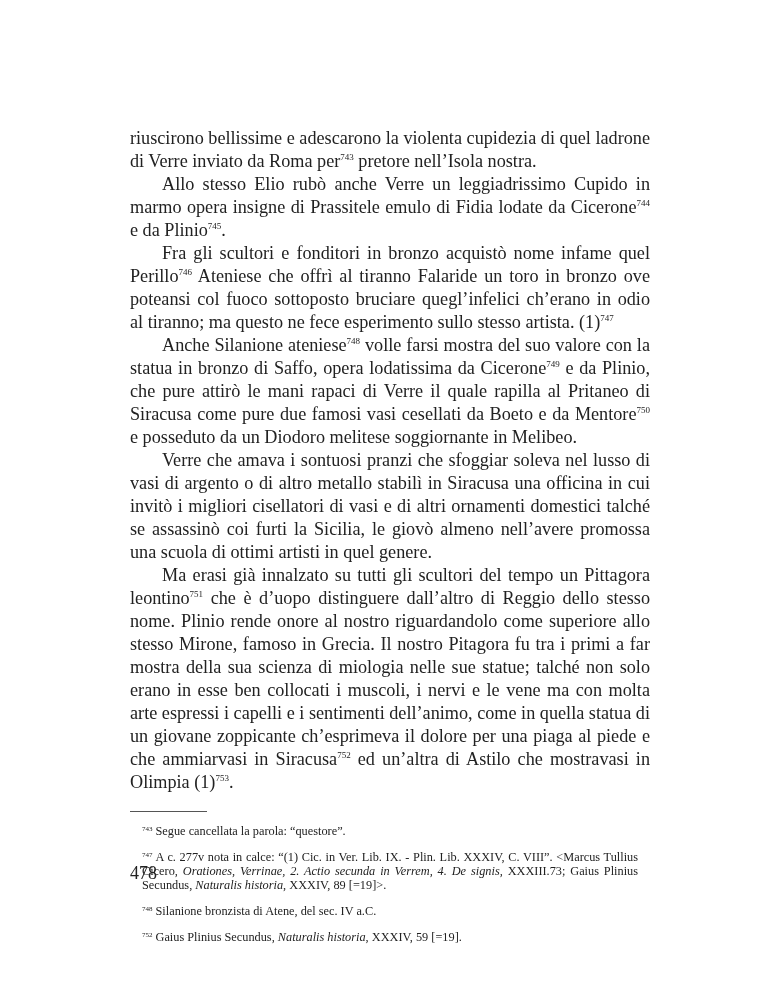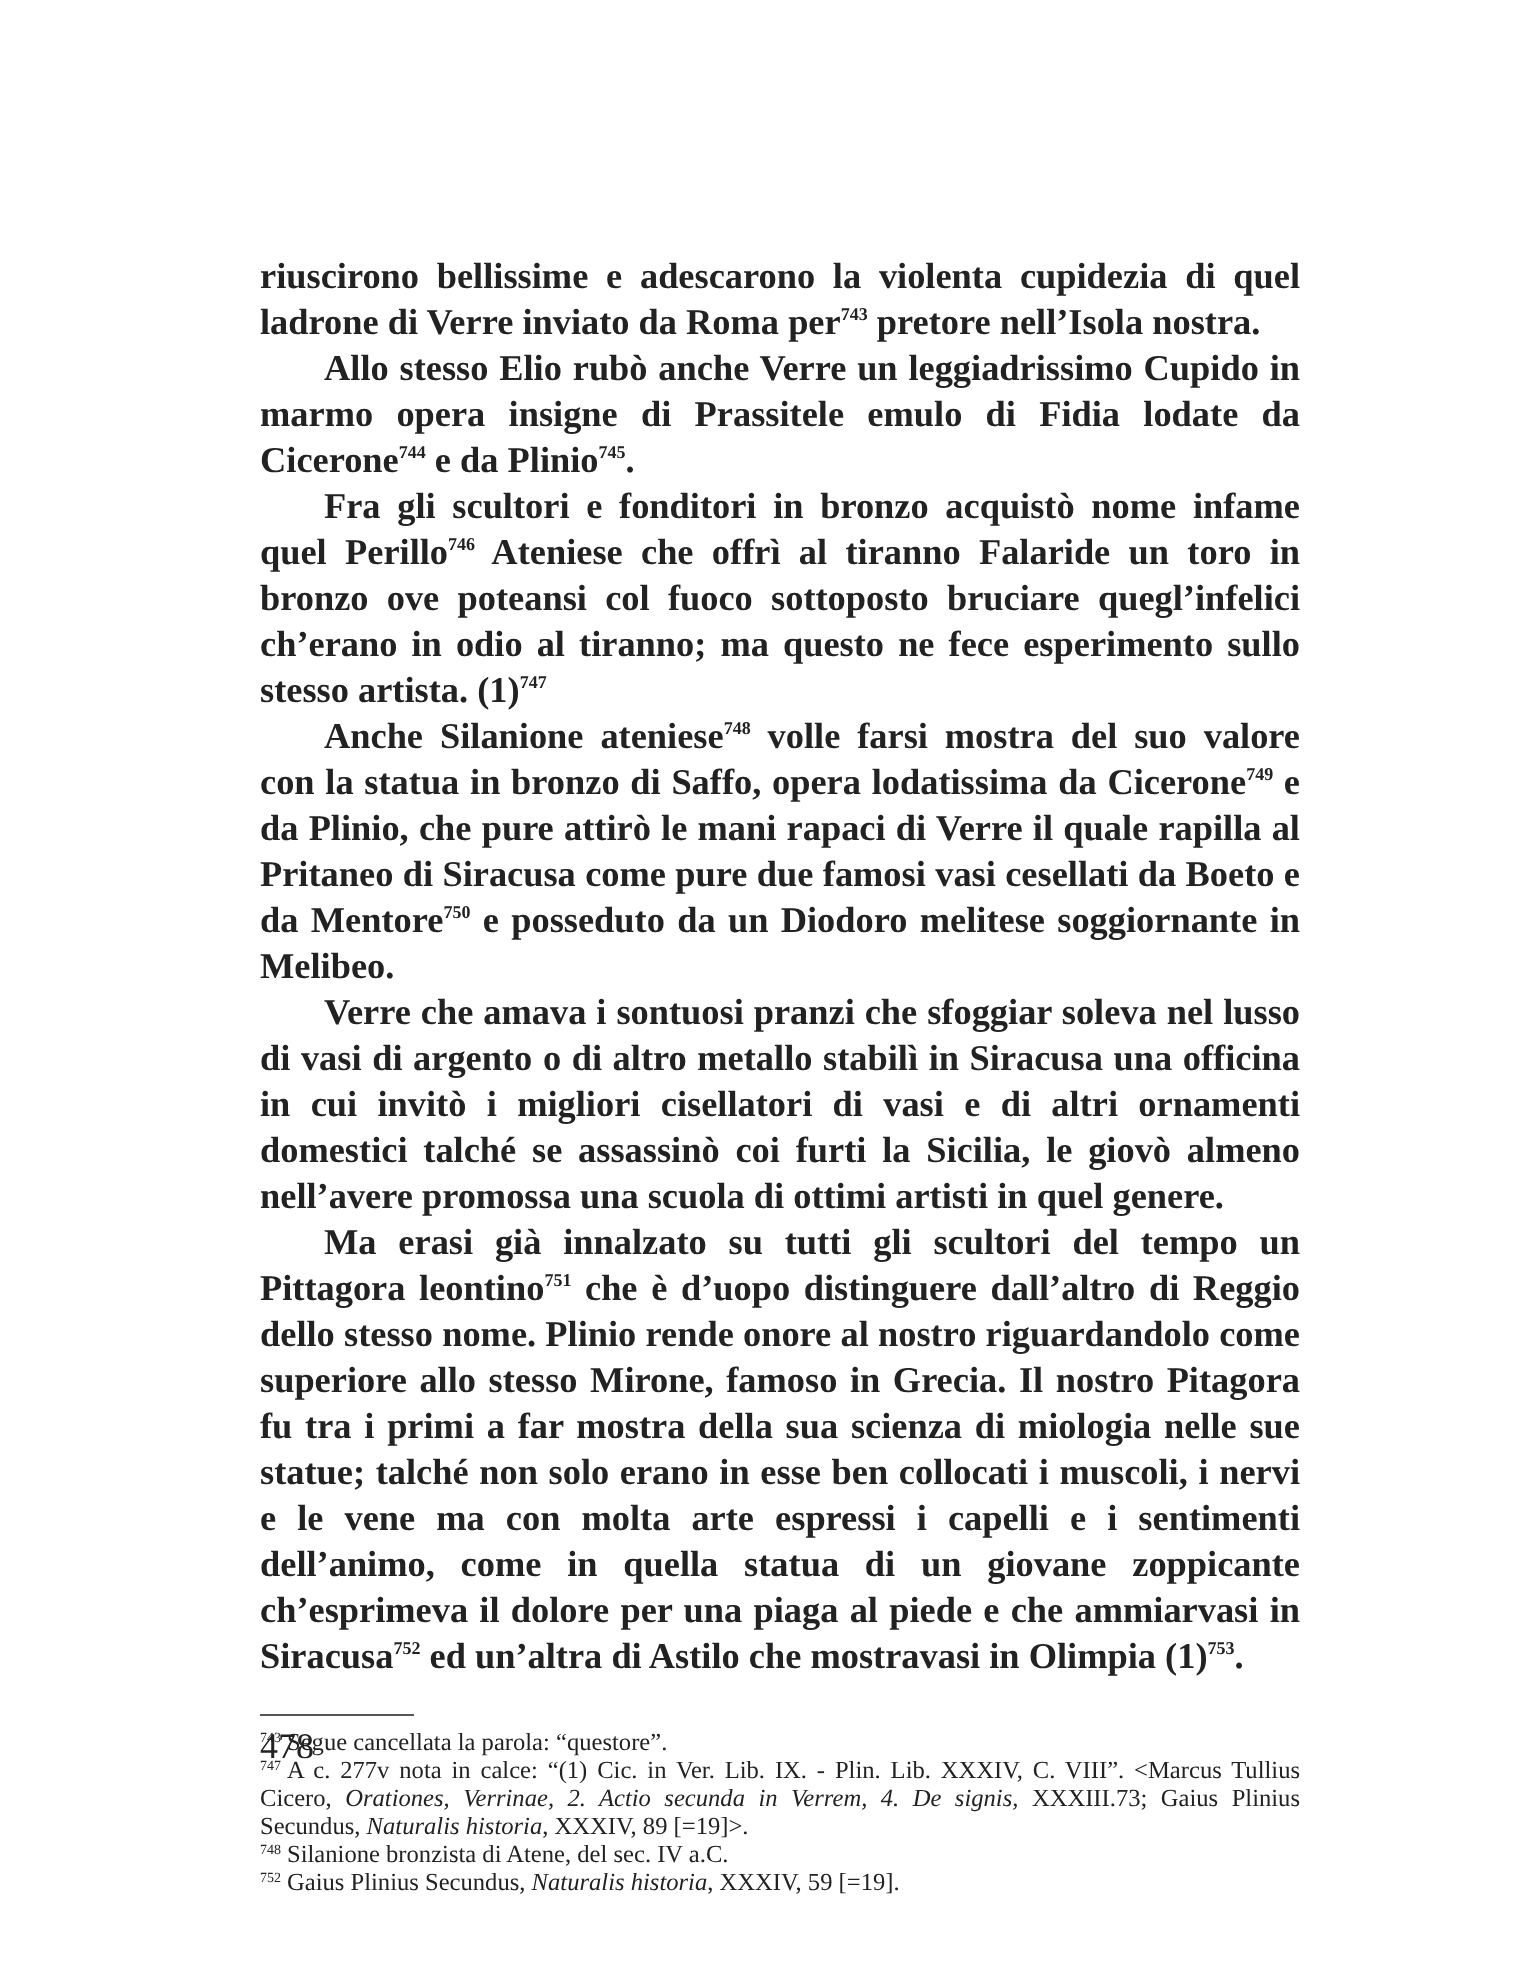--- a/index.html
+++ b/index.html
@@ -1,25 +1,25 @@
 <!DOCTYPE html>
 <html><head>
 <meta charset="utf-8">
 <style>
   html, body { margin: 0; padding: 0; background: #ffffff; }
   body { width: 768px; height: 994px; position: relative; overflow: hidden;
          font-family: "Liberation Serif", "DejaVu Serif", serif; color: #222; }
   .page { position: absolute; left: 130px; top: 127px; width: 520px; }
   .body-text { font-size: 18.2px; line-height: 23px; text-align: justify; }
-  .body-text p { margin: 0; text-indent: 32px; font-weight: bold; }
+  .body-text p { margin: 0; text-indent: 32px; }
   .body-text p.first { text-indent: 0; }
   sup { font-size: 9px; line-height: 0; vertical-align: 7px; }
   .sep { width: 77px; border-top: 1px solid #555; margin: 17px 0 6px 0; }
   .notes { font-size: 12.3px; line-height: 14px; text-align: justify; }
-  .notes p { margin: 0; }
+  .notes p { margin: 12px; }
   .notes sup { font-size: 7px; vertical-align: 4px; margin-right: 3px; }
   .folio { position: absolute; left: 130px; top: 863px; font-size: 18px; }
 </style>
 </head>
 <body>
 
 <div class="page">
   <div class="body-text" id="body-text">
       <p class="first">riuscirono bellissime e adescarono la violenta cupidezia di quel ladrone di Verre inviato da Roma per<sup>743</sup> pretore nell’Isola nostra.</p>
       <p>Allo stesso Elio rubò anche Verre un leggiadrissimo Cupido in marmo opera insigne di Prassitele emulo di Fidia lodate da Cicerone<sup>744</sup> e da Plinio<sup>745</sup>.</p>

